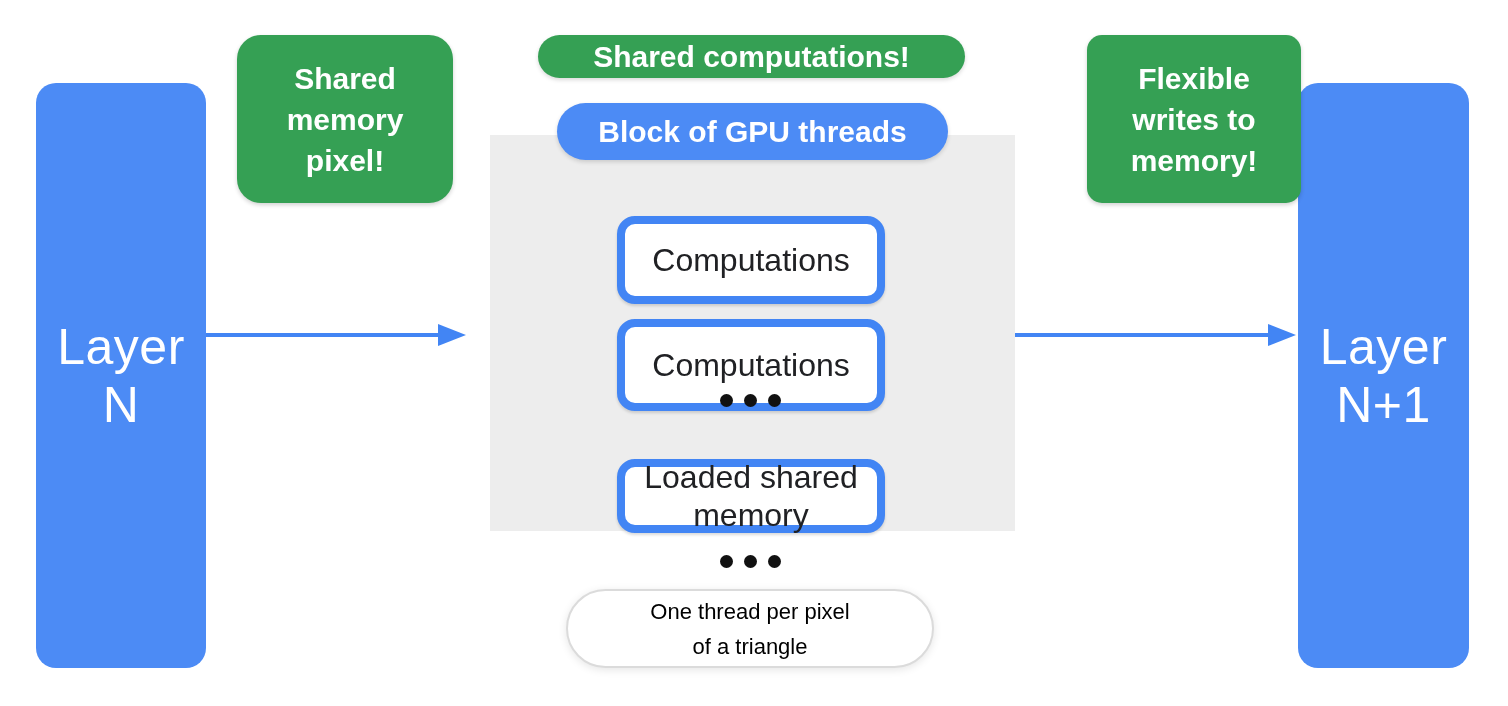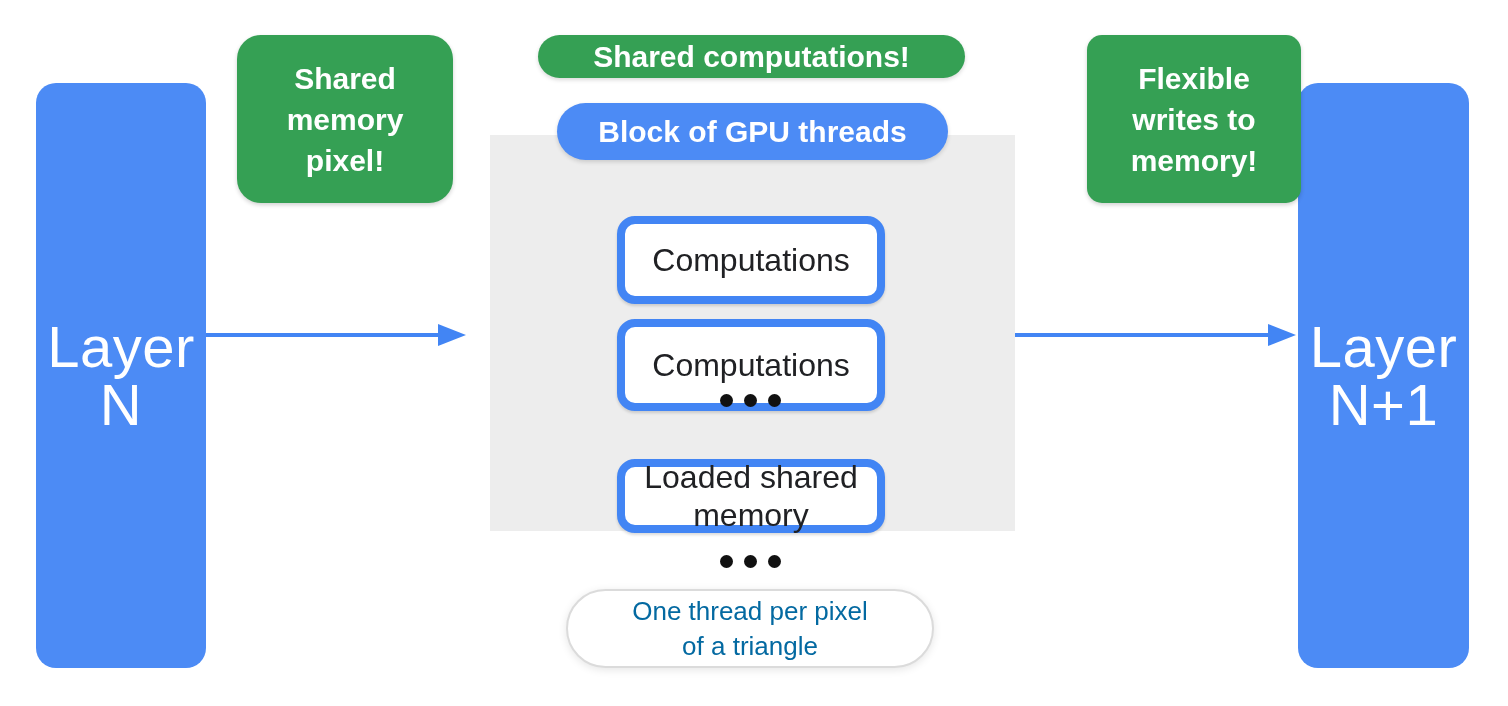--- a/index.html
+++ b/index.html
@@ -22,21 +22,21 @@
     background: #4C8BF5;
     border-radius: 20px;
     display: flex;
     align-items: center;
     justify-content: center;
   }
   .layer-left  { left: 36px;   top: 83px; width: 170px; height: 585px; }
   .layer-right { left: 1298px; top: 83px; width: 171px; height: 585px; }
   .layer-label {
     color: #ffffff;
-    font-size: 58px;
+    font-size: 50px;
     line-height: 58px;
     font-weight: 400;
     letter-spacing: 0.5px;
     text-align: center;
     white-space: pre-line;
   }
 
   
   .callout {
     background: #35A054;
@@ -126,22 +126,22 @@
     left: 566px; top: 589px; width: 368px; height: 79px;
     background: #ffffff;
     border: 2px solid #DBDBDB;
     border-radius: 40px;
     display: flex;
     align-items: center;
     justify-content: center;
     box-shadow: 0 2px 8px rgba(0,0,0,0.10);
   }
   .caption-text {
-    color: #0369a1;
-    font-size: 26px;
+    color: #000000;
+    font-size: 22px;
     line-height: 35px;
     text-align: center;
     white-space: pre-line;
   }
 
   
   .arrows { left: 0; top: 0; width: 1508px; height: 706px; pointer-events: none; z-index: 2; }
 </style>
 </head>
 <body>

